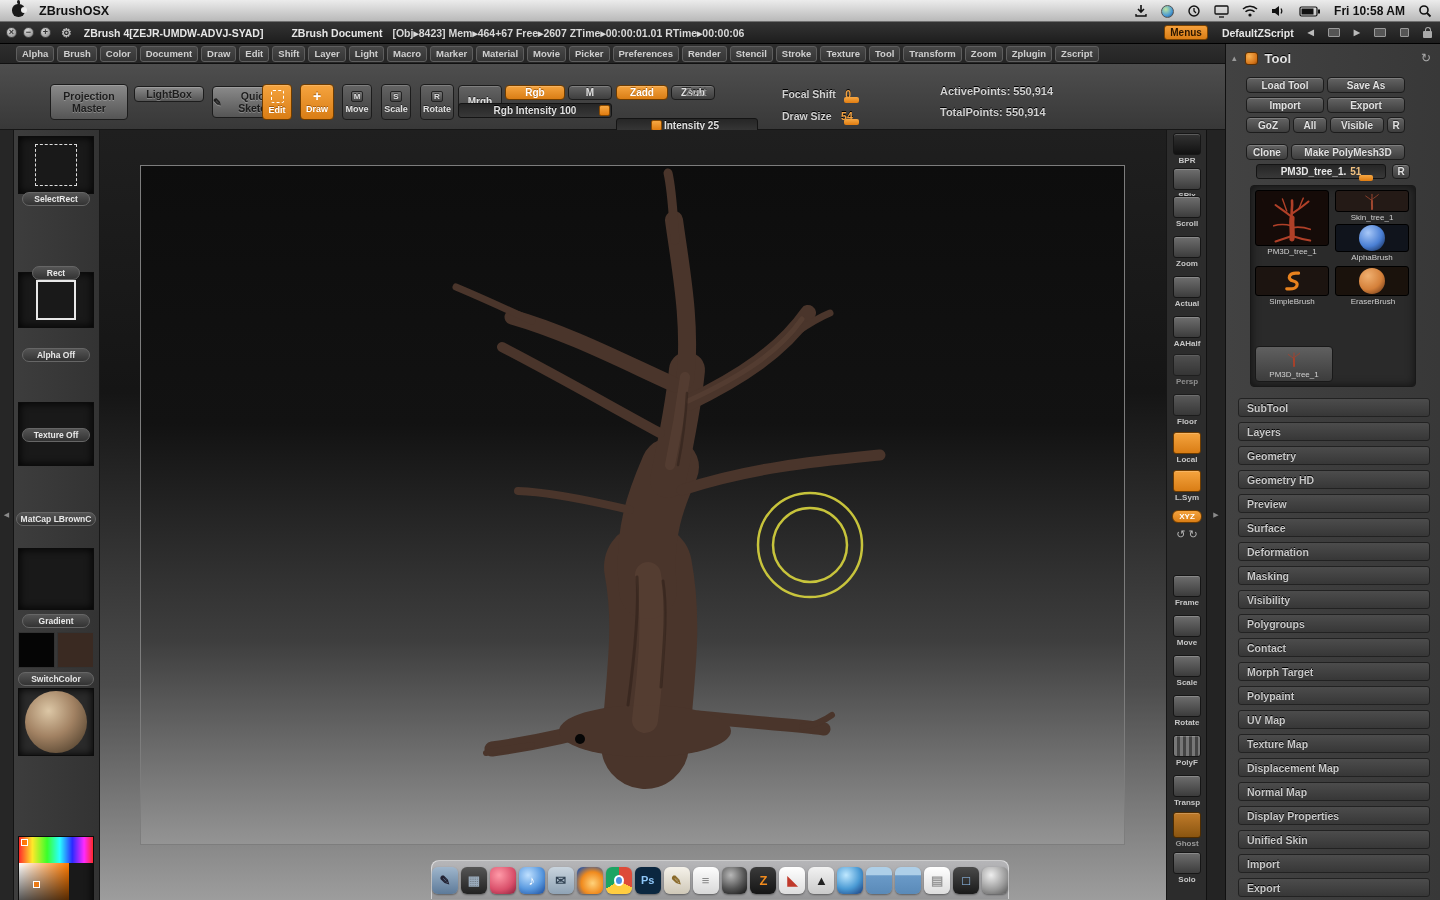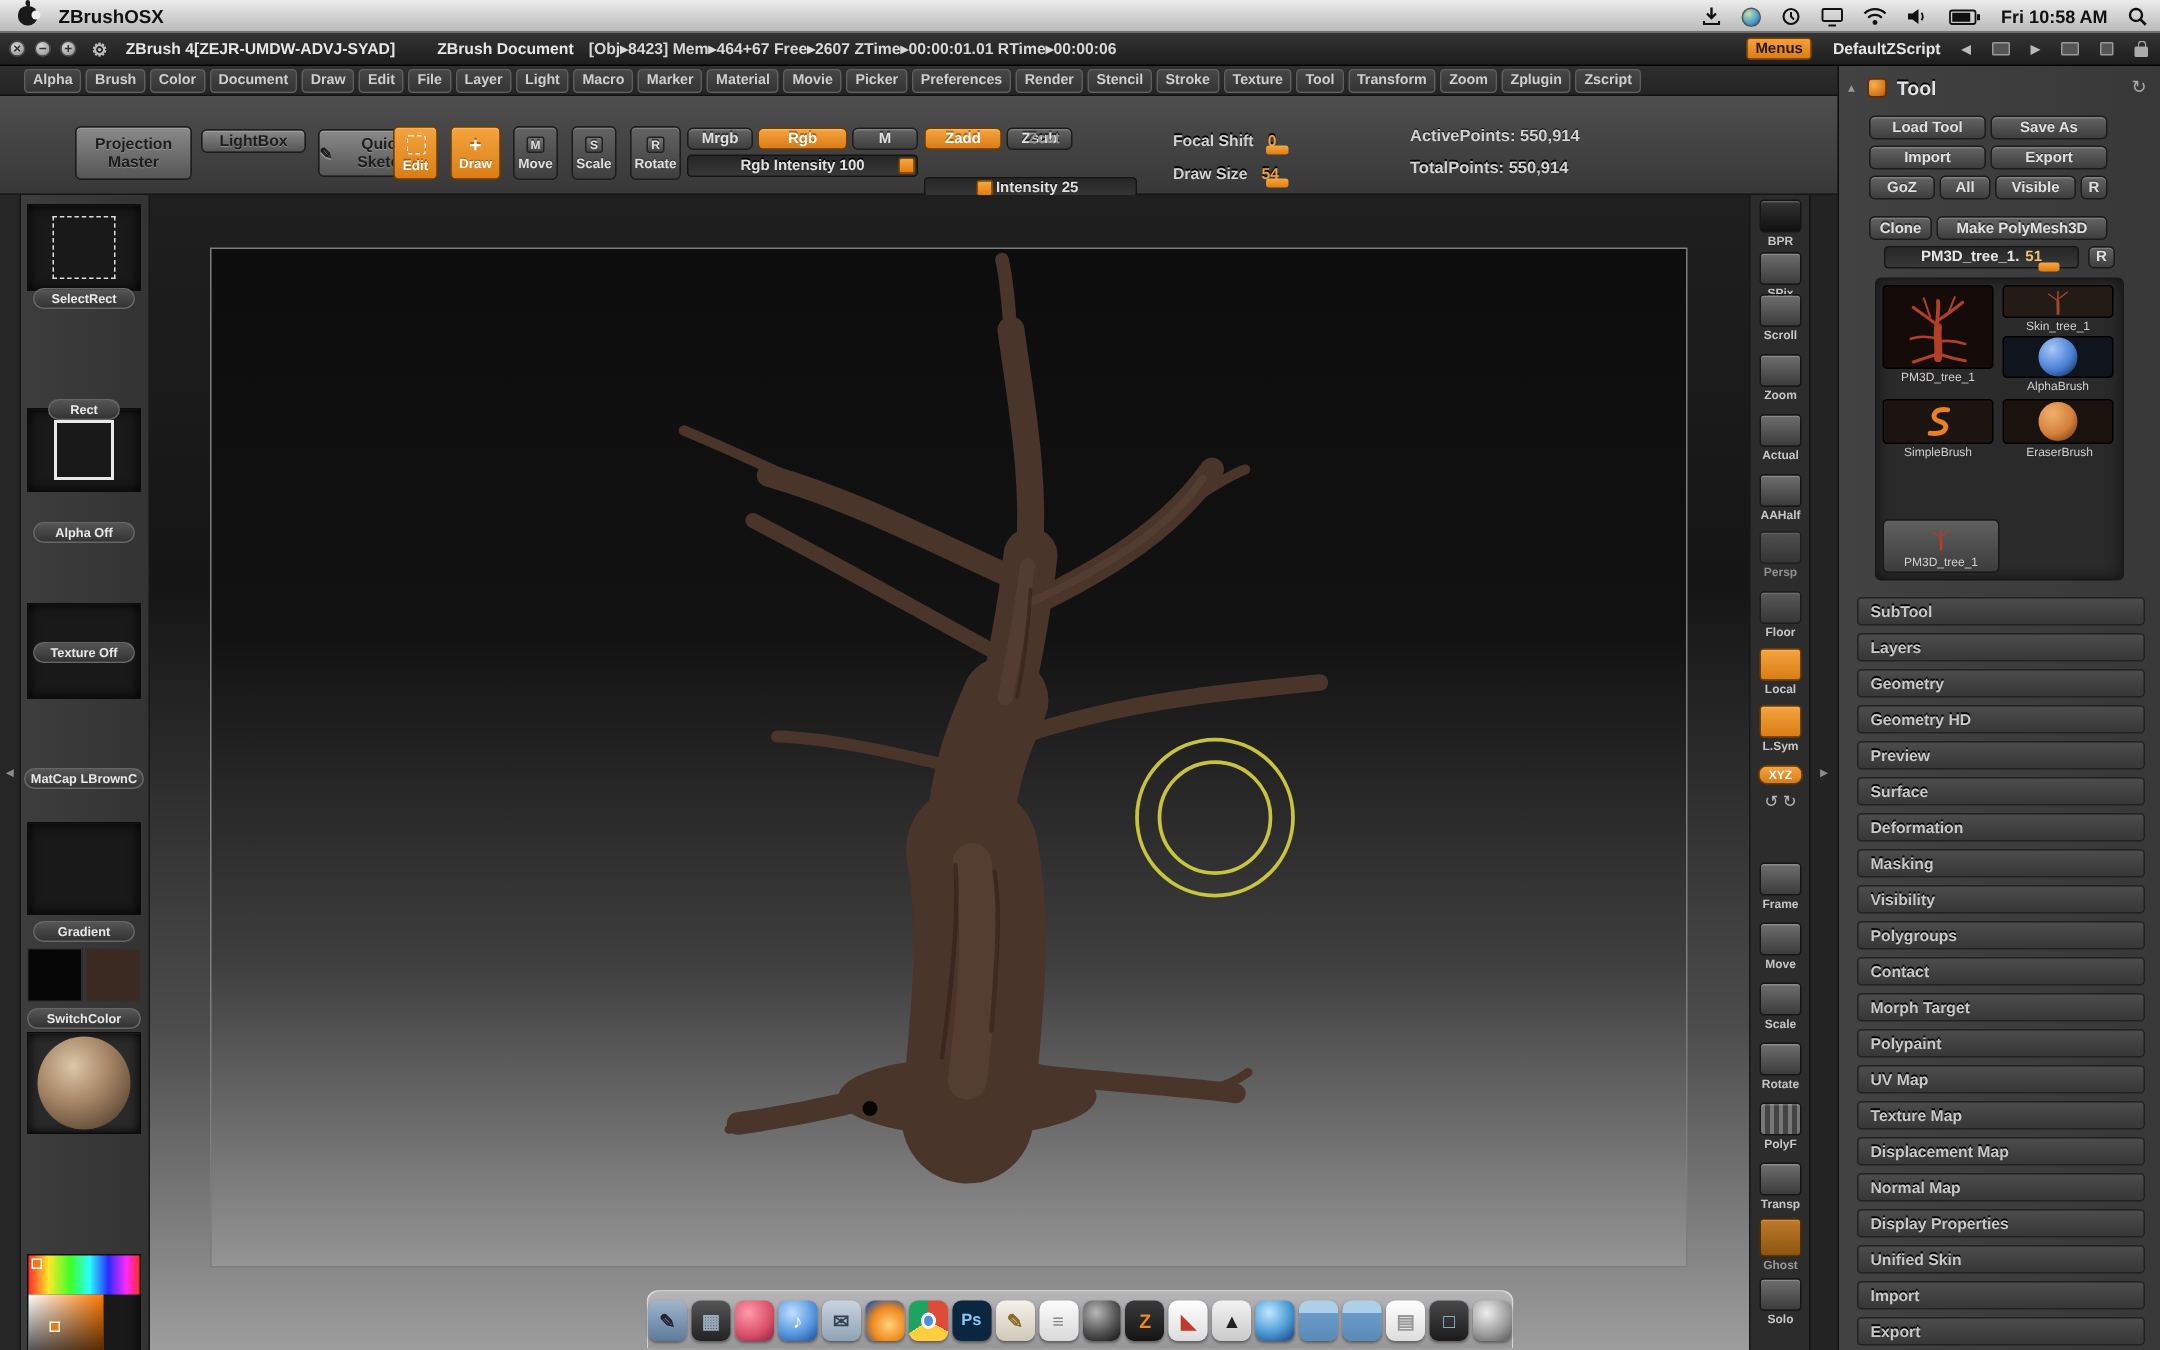--- a/index.html
+++ b/index.html
@@ -198,21 +198,21 @@
   </div>
 </div>
 
 <div class="a menurow">
   <span class="menu-item">Alpha</span>
   <span class="menu-item">Brush</span>
   <span class="menu-item">Color</span>
   <span class="menu-item">Document</span>
   <span class="menu-item">Draw</span>
   <span class="menu-item">Edit</span>
-  <span class="menu-item">File</span>
+  <span class="menu-item">Shift</span>
   <span class="menu-item">Layer</span>
   <span class="menu-item">Light</span>
   <span class="menu-item">Macro</span>
   <span class="menu-item">Marker</span>
   <span class="menu-item">Material</span>
   <span class="menu-item">Movie</span>
   <span class="menu-item">Picker</span>
   <span class="menu-item">Preferences</span>
   <span class="menu-item">Render</span>
   <span class="menu-item">Stencil</span>
@@ -247,21 +247,21 @@
   </div>
   <div class="a btn tool-btn" style="left:381px;top:20px;width:30px;height:36px">
     <span class="badge">S</span>
     <span>Scale</span>
   </div>
   <div class="a btn tool-btn" style="left:420px;top:20px;width:34px;height:36px">
     <span class="badge">R</span>
     <span>Rotate</span>
   </div>
 
-  <div class="a btn" style="left:458px;top:21px;width:44px;height:15px">Mrgb</div>
+  <div class="a btn" style="left:458px;top:21px;width:44px;height:33px">Mrgb</div>
   <div class="a btn orange" style="left:505px;top:21px;width:60px;height:15px">Rgb</div>
   <div class="a btn" style="left:568px;top:21px;width:44px;height:15px">M</div>
   <div class="a slider" style="left:458px;top:39px;width:154px;height:15px">
     <span>Rgb  Intensity  100</span>
     <div class="knob" style="left:140px"></div>
   </div>
 
   <div class="a btn orange" style="left:616px;top:21px;width:52px;height:15px">Zadd</div>
   <div class="a btn" style="left:671px;top:21px;width:44px;height:15px">Zsub</div>
   <div class="a btn flat" style="left:676px;top:21px;width:40px;height:15px">Zcut</div>

